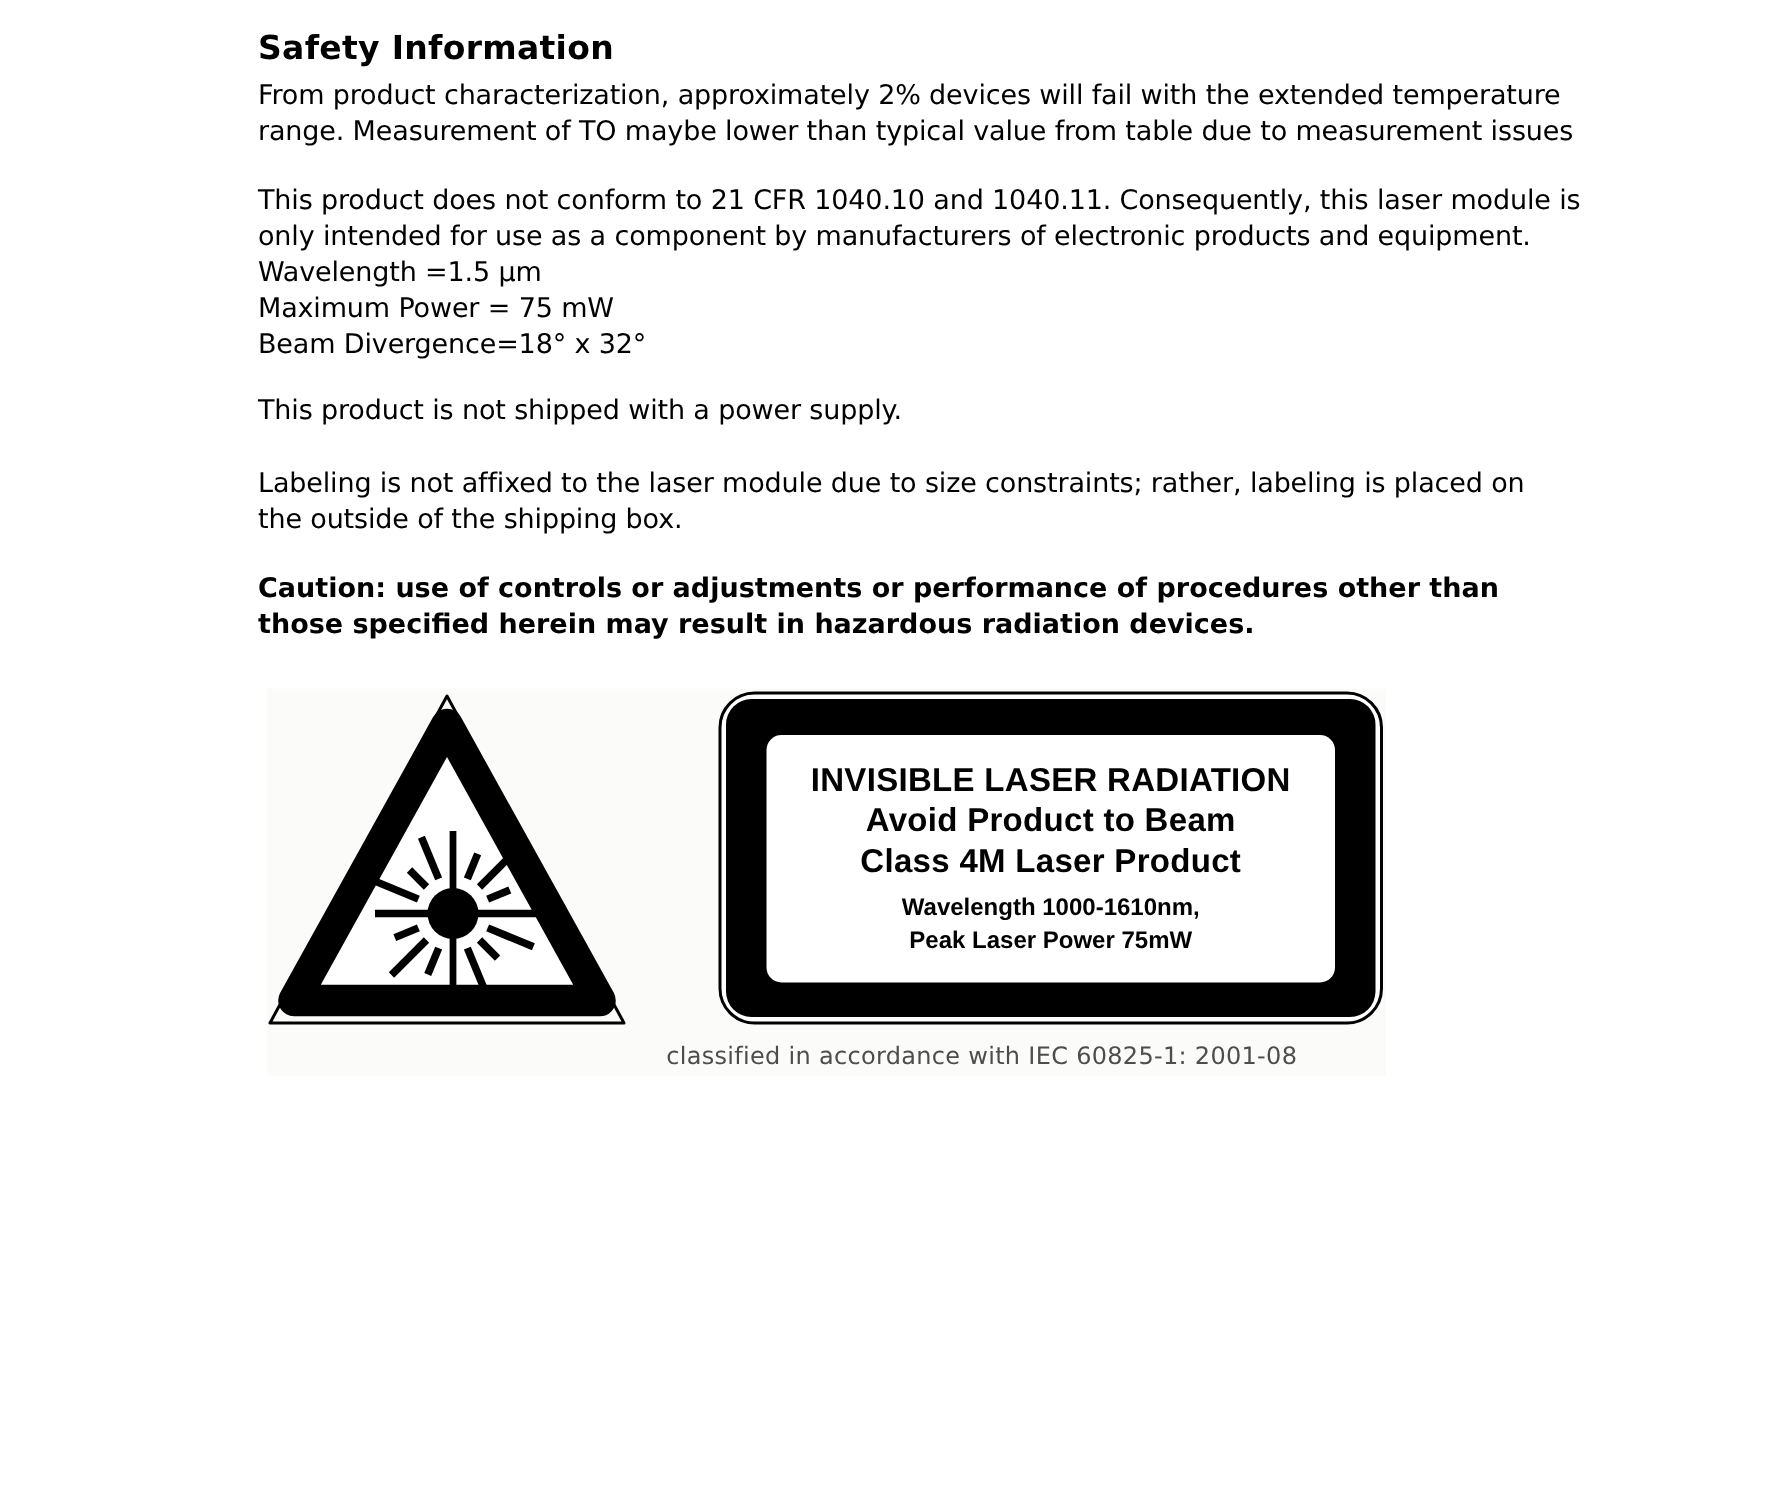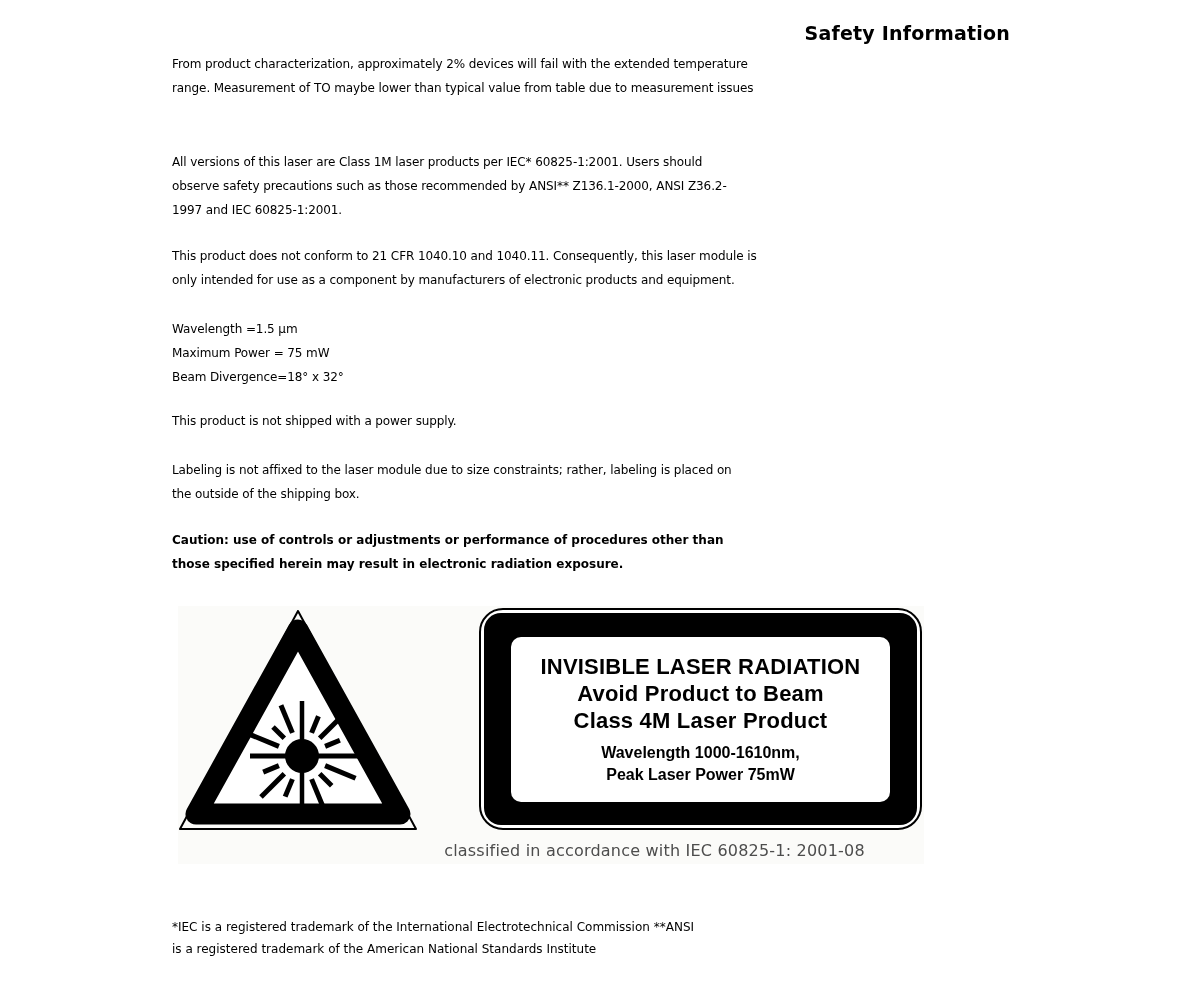--- a/index.html
+++ b/index.html
@@ -11,35 +11,35 @@
     color: #000;
   }
   .page {
     width: 1186px; height: 1000px;
     padding-left: 172px; padding-right: 40px;
     box-sizing: border-box;
     position: relative;
   }
   .title-wrap { width: 838px; margin-top: 20px; }
   .title {
-    font-size: 19px; font-weight: bold;
-    text-align: right;
+    font-size: 22px; font-weight: bold;
+    text-align: left;
     line-height: 26px;
     letter-spacing: 0.2px;
   }
   .para {
-    font-size: 12px;
+    font-size: 18px;
     line-height: 24px;
     white-space: pre-line;
     letter-spacing: -0.1px;
   }
   .p1 { margin-top: 6px; }
   .p2 { margin-top: 50px; }
   .p3 { margin-top: 22px; }
-  .specs { margin-top: 25px; }
+  .specs { }
   .p5 { margin-top: 25px; }
   .p6 { margin-top: 20px; }
   .caution { margin-top: 22px; font-weight: bold; letter-spacing: 0; }
 
   
   .figure {
     margin-top: 30px;
     margin-left: 6px;
     display: inline-flex;
     align-items: flex-start;
@@ -93,33 +93,30 @@
 <body>
 
 <div class="page">
 
   <div class="title-wrap">
     <div class="title">Safety Information</div>
   </div>
 
   <div class="para p1">From product characterization, approximately 2% devices will fail with the extended temperature
 range. Measurement of TO maybe lower than typical value from table due to measurement issues</div>
-  <div class="para p2">All versions of this laser are Class 1M laser products per IEC* 60825-1:2001. Users should
-observe safety precautions such as those recommended by ANSI** Z136.1-2000, ANSI Z36.2-
-1997 and IEC 60825-1:2001.</div>
   <div class="para p3">This product does not conform to 21 CFR 1040.10 and 1040.11. Consequently, this laser module is
 only intended for use as a component by manufacturers of electronic products and equipment.</div>
   <div class="para specs">Wavelength =1.5 μm
 Maximum Power = 75 mW
 Beam Divergence=18° x 32°</div>
   <div class="para p6">This product is not shipped with a power supply.</div>
   <div class="para p5">Labeling is not affixed to the laser module due to size constraints; rather, labeling is placed on
 the outside of the shipping box.</div>
   <div class="para caution">Caution: use of controls or adjustments or performance of procedures other than
-those specified herein may result in electronic radiation exposure.</div>
+those specified herein may result in hazardous radiation devices.</div>
 
   <div class="figure">
 
     <svg class="tri-svg" viewBox="0 0 240 230" aria-hidden="true">
 
       <path d="M120 3 L2 221 L238 221 Z" fill="none" stroke="#000" stroke-width="2" stroke-linejoin="round"></path>
 
       <path d="M120 22 L18 206 L222 206 Z" fill="#ffffff" stroke="#000" stroke-width="21" stroke-linejoin="round"></path>
 
       <g stroke="#000" stroke-width="5">
@@ -153,16 +150,14 @@
             <div class="label-small">Wavelength 1000-1610nm,</div>
             <div class="label-small">Peak Laser Power 75mW</div>
           </div>
         </div>
       </div>
       <div class="caption">classified in accordance with IEC 60825-1: 2001-08</div>
     </div>
 
   </div>
 
-  <div class="footnote">*IEC is a registered trademark of the International Electrotechnical Commission **ANSI
-is a registered trademark of the American National Standards Institute</div>
 
 </div>
 
 </body></html>

